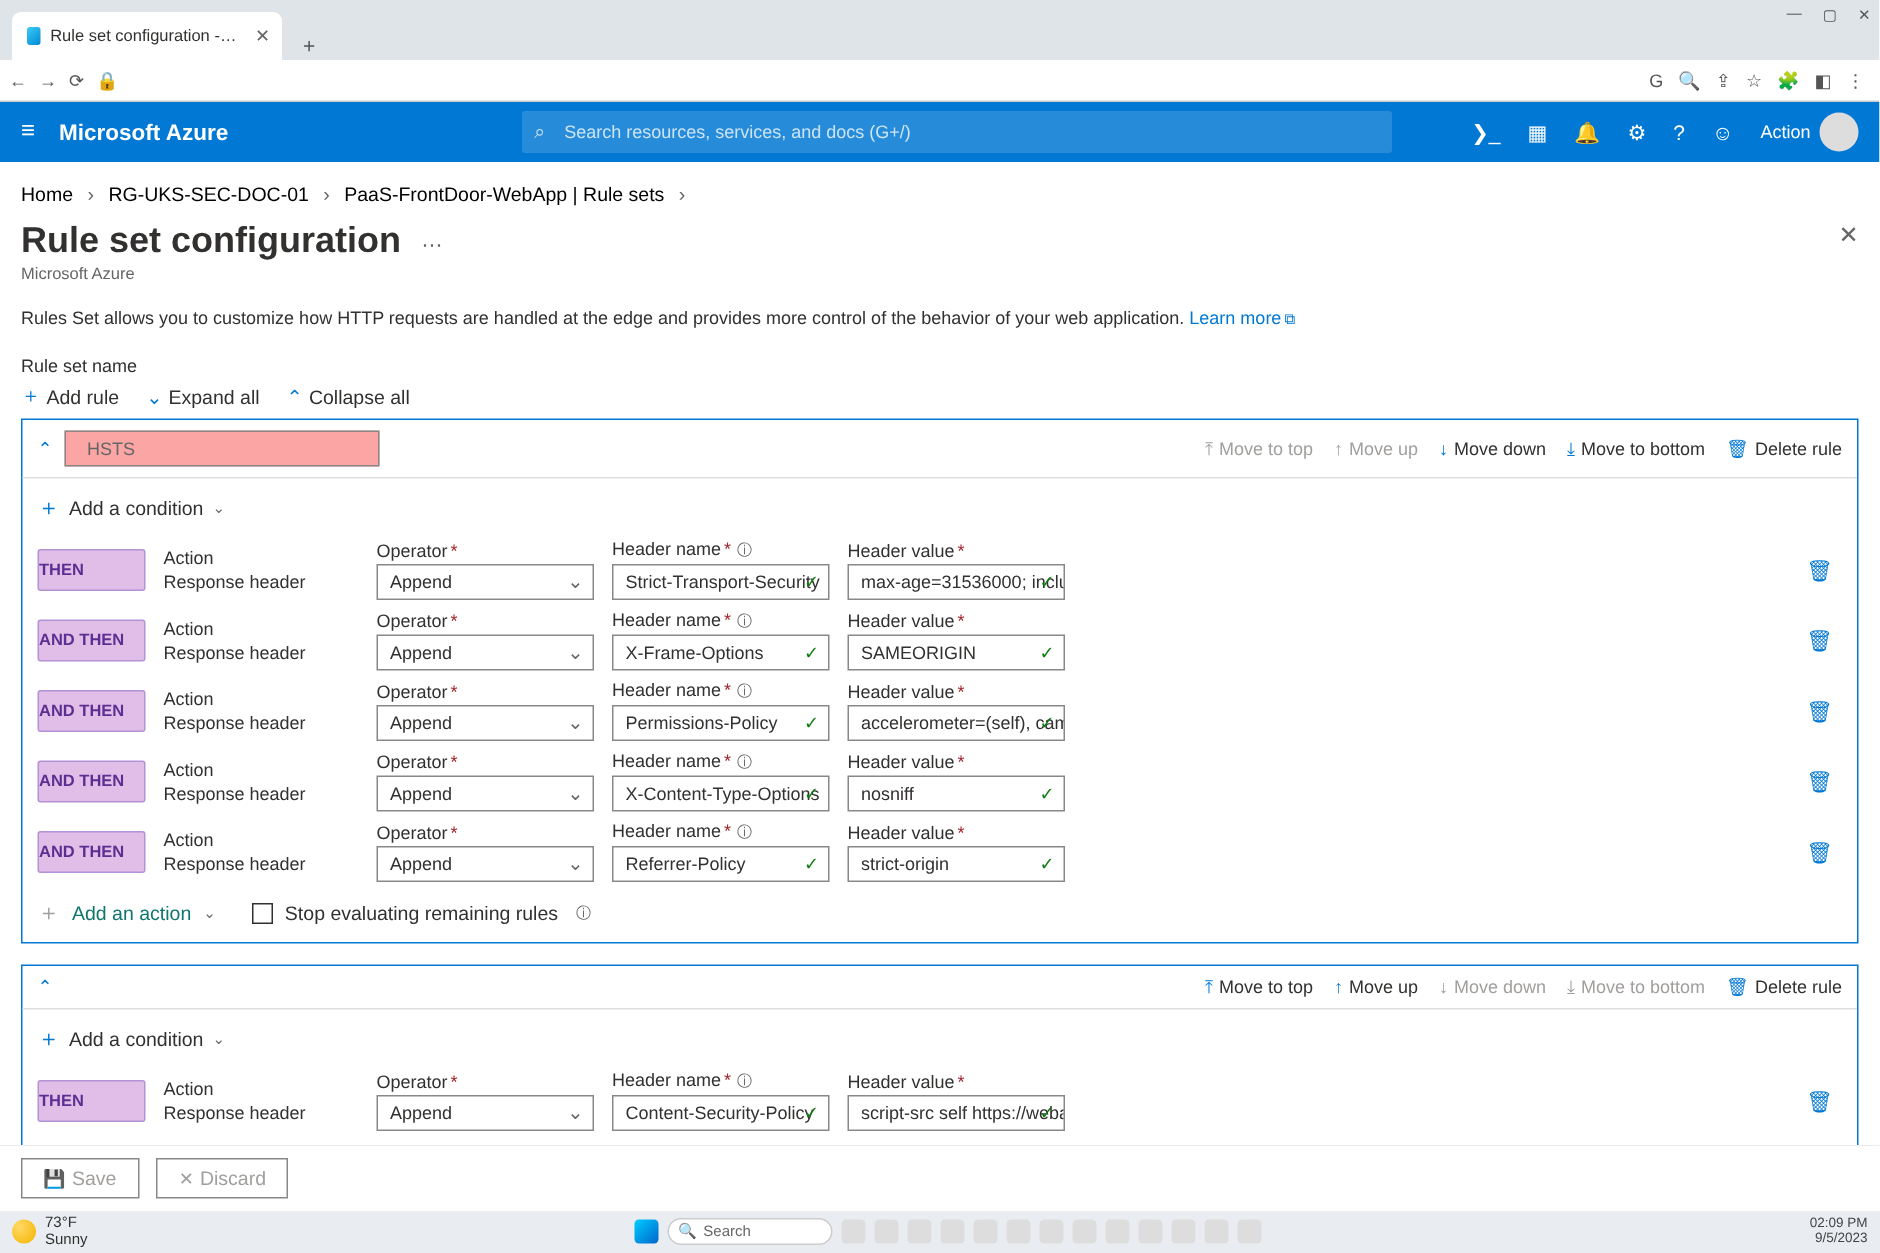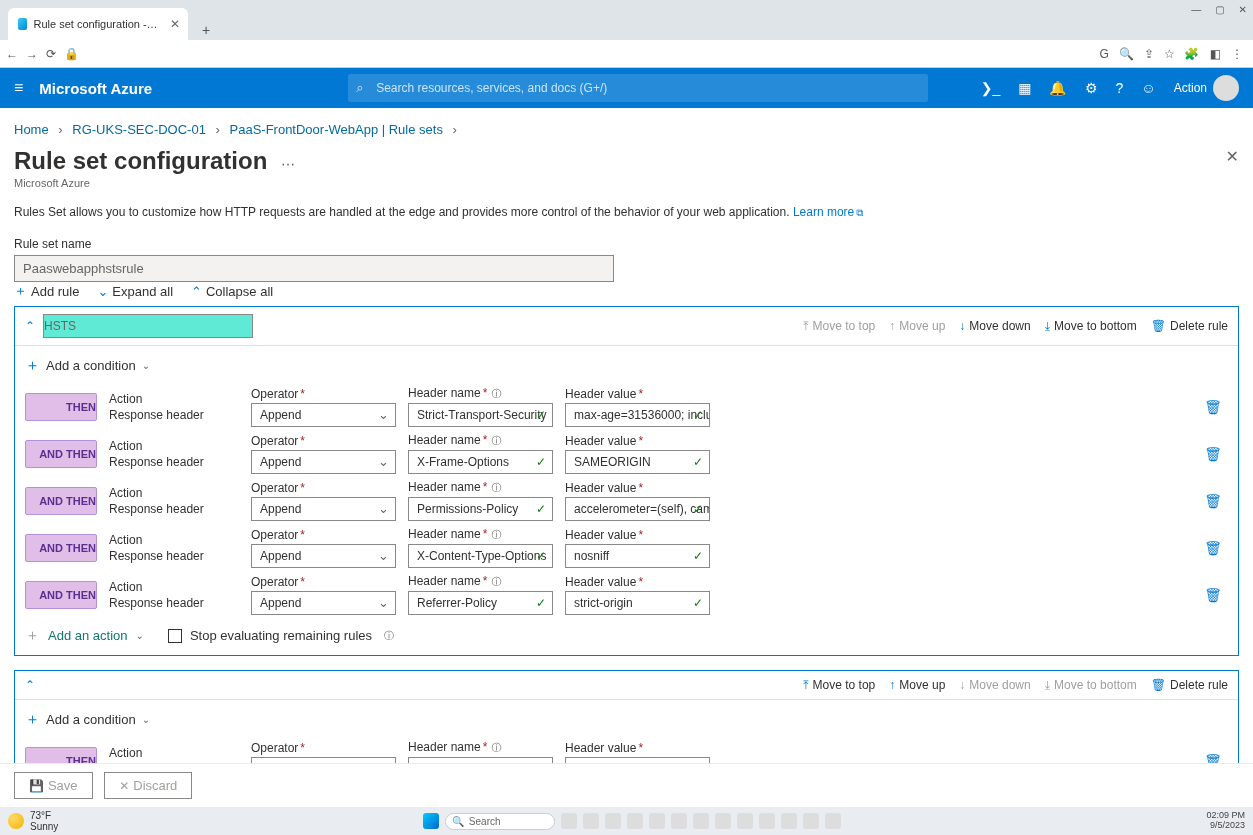--- a/index.html
+++ b/index.html
@@ -23,21 +23,21 @@
 .search-wrap { position: relative; }
 .search-wrap .sicon { position: absolute; left: 8px; top: 6px; font-size: 13px; color: #cce4f7; }
 .header-icons { margin-left: auto; display: flex; align-items: center; gap: 18px; font-size: 14px; }
 .header-icons span { cursor: pointer; }
 .user { display: flex; align-items: center; gap: 6px; font-size: 12px; }
 .avatar { width: 26px; height: 26px; border-radius: 50%; background: #ddd; display: inline-block; }
 
 .content { padding: 10px 14px 80px 14px; }
 .breadcrumb { font-size: 13px; color: #0078d4; padding: 4px 0 10px 0; }
 .breadcrumb span.sep { color: #666; margin: 0 6px; }
-.breadcrumb a { color: #0369a1; text-decoration: none; }
+.breadcrumb a { color: #000000; text-decoration: none; }
 .page-title-row { display: flex; align-items: flex-start; justify-content: space-between; }
 .page-title { font-size: 24px; font-weight: 600; color: #323130; }
 .page-title-more { color: #666; margin-left: 10px; font-size: 14px;}
 .sub-brand { font-size: 11px; color: #666; margin-top: 2px; margin-bottom: 16px;}
 .close-x { font-size: 16px; color: #666; cursor: pointer; }
 
 .desc { font-size: 12px; color: #323130; margin-bottom: 18px; }
 .desc a { color: #0078d4; text-decoration: none; text-align: center; }
 .ext-icon { font-size: 10px; margin-left: 2px; }
 
@@ -45,35 +45,35 @@
 .ruleset-name-input { width: 600px; padding: 5px 8px; font-size: 13px; border: 1px solid #8a8886; background: #f3f2f1; color: #666; }
 .rules-heading { font-weight: 600; font-size: 13px; margin-top: 20px; margin-bottom: 8px;}
 
 .toolbar { display: flex; gap: 18px; font-size: 13px; padding-bottom: 6px; }
 .toolbar-btn { display: inline-flex; align-items: center; gap: 4px; cursor: pointer; color: #323130; }
 .toolbar-btn .icn { color: #0078d4; font-size: 13px; }
 
 .rule-block { border: 1px solid #0078d4; margin-bottom: 14px; }
 .rule-header { display: flex; align-items: center; padding: 7px 10px; border-bottom: 1px solid #e1dfdd; gap: 8px; }
 .chev { color: #0078d4; font-size: 12px; cursor: pointer; }
-.rule-name-input { width: 210px; padding: 4px 0; font-size: 12px; border: 1px solid #8a8886; background: #5eead4; color: #666;}
+.rule-name-input { width: 210px; padding: 4px 14px; font-size: 12px; border: 1px solid #8a8886; background: #fca5a5; color: #666;}
 .rule-header-actions { margin-left: auto; display: flex; gap: 14px; font-size: 12px; }
 .rh-btn { display: inline-flex; align-items: center; gap: 4px; cursor: pointer; }
 .rh-btn.disabled { color: #a19f9d; }
 .rh-btn .up { color: #0078d4; }
 .rh-btn .down { color: #0078d4; }
 .rh-btn.disabled .up, .rh-btn.disabled .down { color: #a19f9d; }
 
 .rule-body { padding: 6px 10px 10px 10px; }
 .add-cond { display: inline-flex; align-items: center; gap: 6px; font-size: 13px; padding: 4px 0 8px 0; cursor: pointer;}
 .add-cond .plus { color: #0078d4; font-size: 15px;}
 .add-cond .chv { color: #666; font-size: 10px;}
 
 .action-row { display: flex; align-items: center; gap: 12px; padding: 3px 0; }
-.badge { width: 72px; padding: 7px 0; text-align: right; font-size: 11px; font-weight: 600; border-radius: 2px; }
+.badge { width: 72px; padding: 7px 0; text-align: left; font-size: 11px; font-weight: 600; border-radius: 2px; }
 .badge.then { background: #e1bee7; color: #5c2e91; border: 1px solid #b392d5;}
 .badge.andthen { background: #e1bee7; color: #5c2e91; border: 1px solid #b392d5;}
 .defn { width: 130px; font-size: 12px; }
 .defn .t { color: #323130; }
 .defn .s { color: #323130; margin-top: 2px;}
 .col { display: flex; flex-direction: column; }
 .col-label { font-size: 12px; color: #323130; margin-bottom: 2px;}
 .req { color: #a4262c; margin-left: 2px;}
 .info-icon { font-size: 10px; color: #666; margin-left: 4px;}
 .select-like { border: 1px solid #8a8886; padding: 4px 22px 4px 8px; font-size: 12px; background: #fff; position: relative; min-width: 140px; display: inline-flex; align-items: center;}
@@ -181,21 +181,20 @@
   </div>
 
   
   <div class="desc">
     <span>Rules Set allows you to customize how HTTP requests are handled at the edge and provides more control of the behavior of your web application.</span>
     <a href="#"><span>Learn more</span><span class="ext-icon">⧉</span></a>
   </div>
 
   
   <label class="label-sm">Rule set name</label>
-  <input class="ruleset-name-input" type="text" disabled="" value="Paaswebapphstsrule" style="">
 
 
   
   <div class="toolbar">
     <span class="toolbar-btn">
         <span class="icn">＋</span>
         <span>Add rule</span>
       </span>
     <span class="toolbar-btn">
         <span class="icn">⌄</span>

